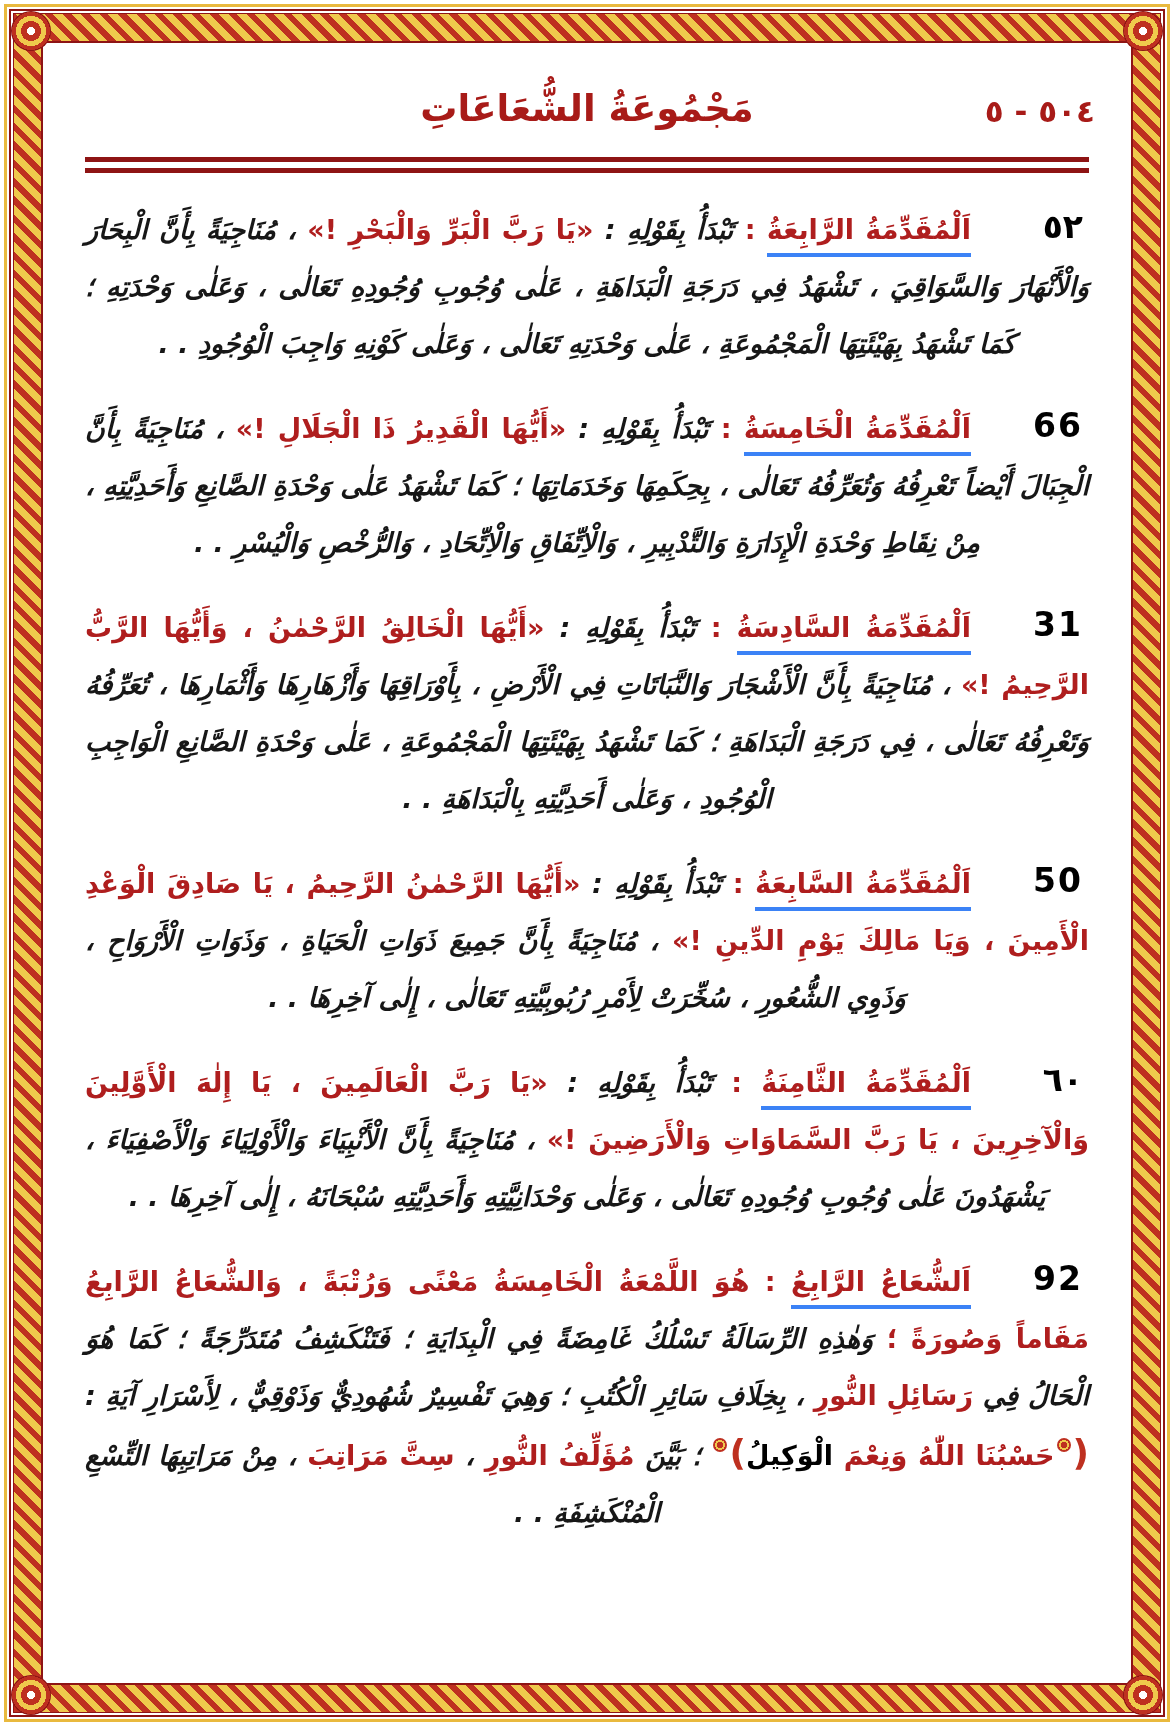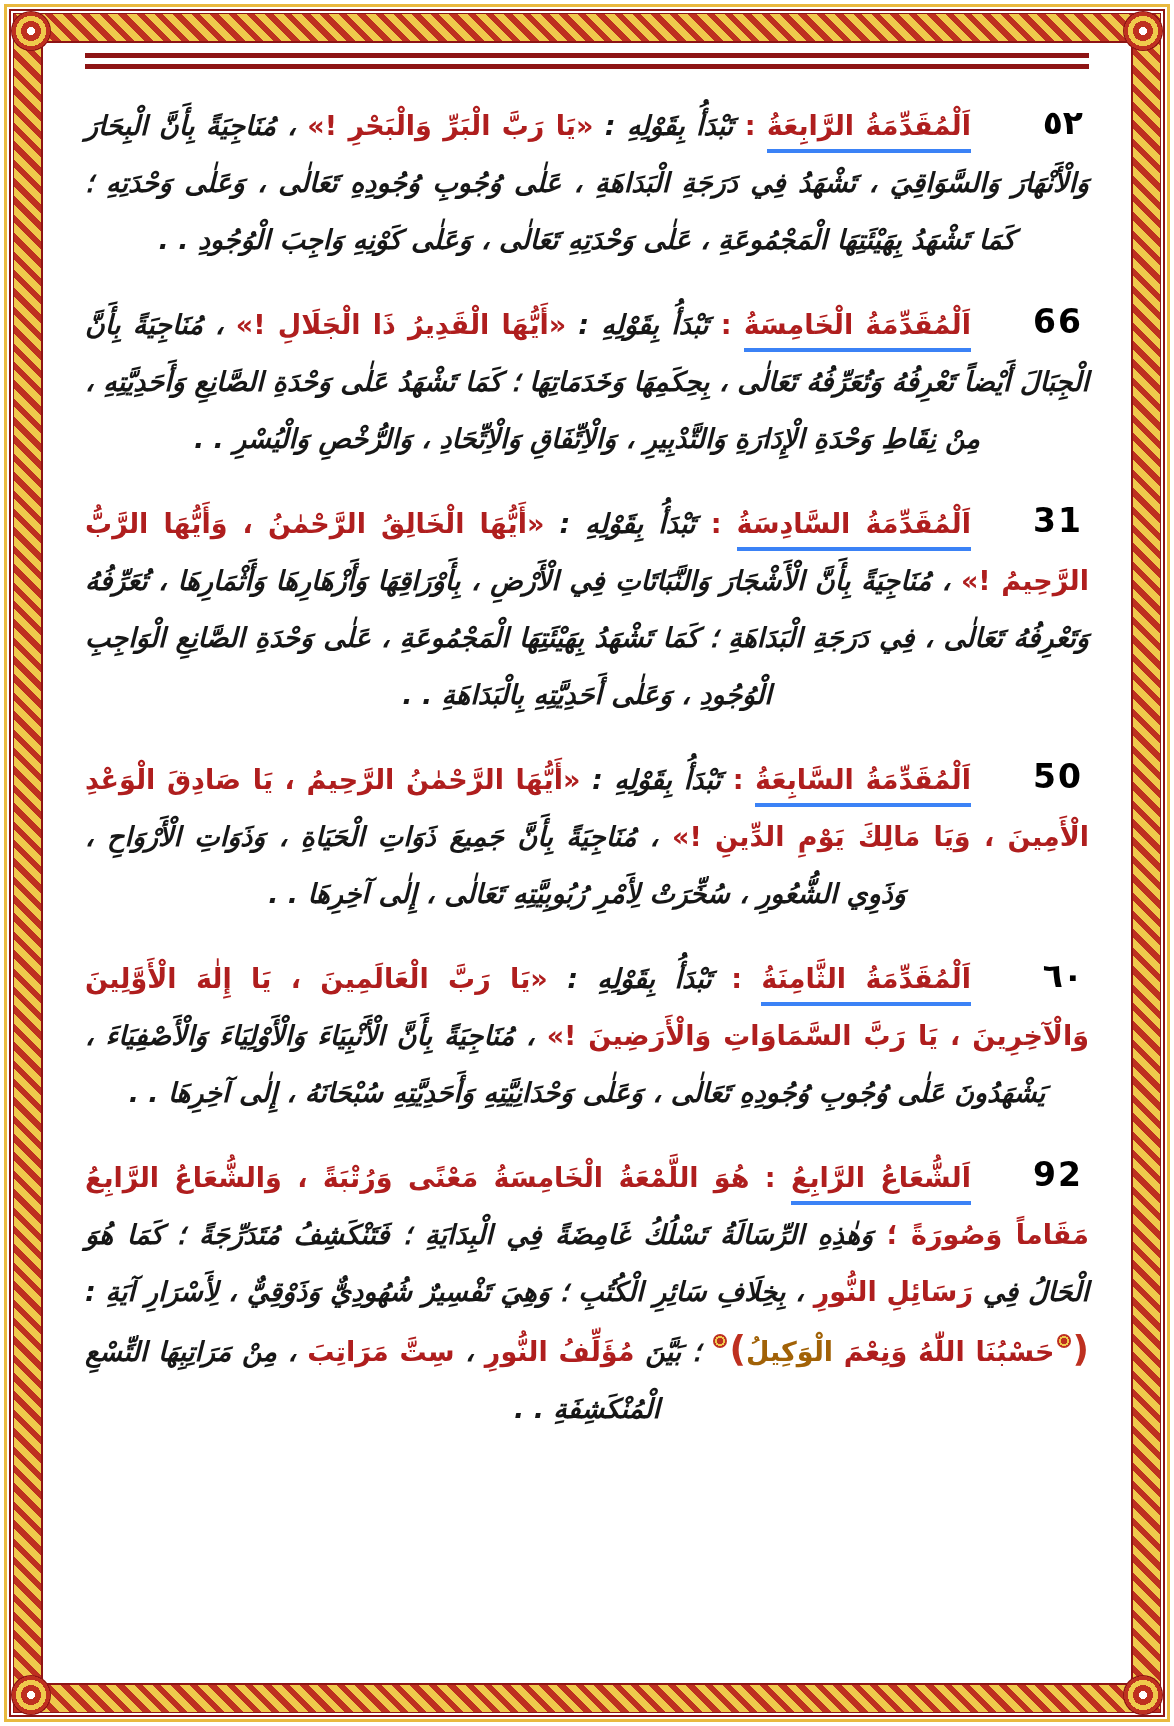--- a/index.html
+++ b/index.html
@@ -72,21 +72,21 @@
     text-align-last:center;
     text-indent:118px;
   }
   .r-heading{
     color:#AF1E1E;
     border-bottom:4px solid #3b82f6;
     padding-bottom:8px;
   }
   .r-red{color:#AF1E1E;}
   .r-black{color:#171717;font-style:italic;}
-  .r-blue{color:#a16207;}
+  .r-blue{color:#000000;}
   .r-ornate{color:#BE3020;font-size:36px;font-weight:bold;}
   .r-ornate::after{
     content:"";display:inline-block;width:14px;height:14px;border-radius:50%;
     background:radial-gradient(circle,#BE3020 0 3px,#EFC94C 3px 5px,#BE3020 5px 7px);
     margin:0 2px;vertical-align:super;
   }
 </style>
 </head>
 <body>
 
@@ -94,20 +94,24 @@
   <div class="gold-line"></div>
   <div class="outer-line"></div>
   <div class="band"></div>
   <div class="white-gap"></div>
   <div class="rosette tl"></div>
   <div class="rosette tr"></div>
   <div class="rosette bl"></div>
   <div class="rosette br"></div>
 
   <div class="inner">
+    <div class="header">
+      <h1 class="title">مَجْمُوعَةُ الشُّعَاعَاتِ</h1>
+      <div class="page-number">٥٠٤ - ٥</div>
+    </div>
     <div class="rule"></div>
     <main id="paras">
         <div class="para">
           <div class="num">٥٢</div>
           <div class="ptext"><span class="r-heading">اَلْمُقَدِّمَةُ الرَّابِعَةُ</span><span class="r-red"> : </span><span class="r-black">تَبْدَأُ بِقَوْلِهِ : </span><span class="r-red">«يَا رَبَّ الْبَرِّ وَالْبَحْرِ !»</span><span class="r-black"> ، مُنَاجِيَةً بِأَنَّ الْبِحَارَ وَالْأَنْهَارَ وَالسَّوَاقِيَ ، تَشْهَدُ فِي دَرَجَةِ الْبَدَاهَةِ ، عَلٰى وُجُوبِ وُجُودِهِ تَعَالٰى ، وَعَلٰى وَحْدَتِهِ ؛ كَمَا تَشْهَدُ بِهَيْئَتِهَا الْمَجْمُوعَةِ ، عَلٰى وَحْدَتِهِ تَعَالٰى ، وَعَلٰى كَوْنِهِ وَاجِبَ الْوُجُودِ . .</span></div>
         </div>
         <div class="para">
           <div class="num">66</div>
           <div class="ptext"><span class="r-heading">اَلْمُقَدِّمَةُ الْخَامِسَةُ</span><span class="r-red"> : </span><span class="r-black">تَبْدَأُ بِقَوْلِهِ : </span><span class="r-red">«أَيُّهَا الْقَدِيرُ ذَا الْجَلَالِ !»</span><span class="r-black"> ، مُنَاجِيَةً بِأَنَّ الْجِبَالَ أَيْضاً تَعْرِفُهُ وَتُعَرِّفُهُ تَعَالٰى ، بِحِكَمِهَا وَخَدَمَاتِهَا ؛ كَمَا تَشْهَدُ عَلٰى وَحْدَةِ الصَّانِعِ وَأَحَدِيَّتِهِ ، مِنْ نِقَاطِ وَحْدَةِ الْإِدَارَةِ وَالتَّدْبِيرِ ، وَالْاِتِّفَاقِ وَالْاِتِّحَادِ ، وَالرُّخْصِ وَالْيُسْرِ . .</span></div>
         </div>

